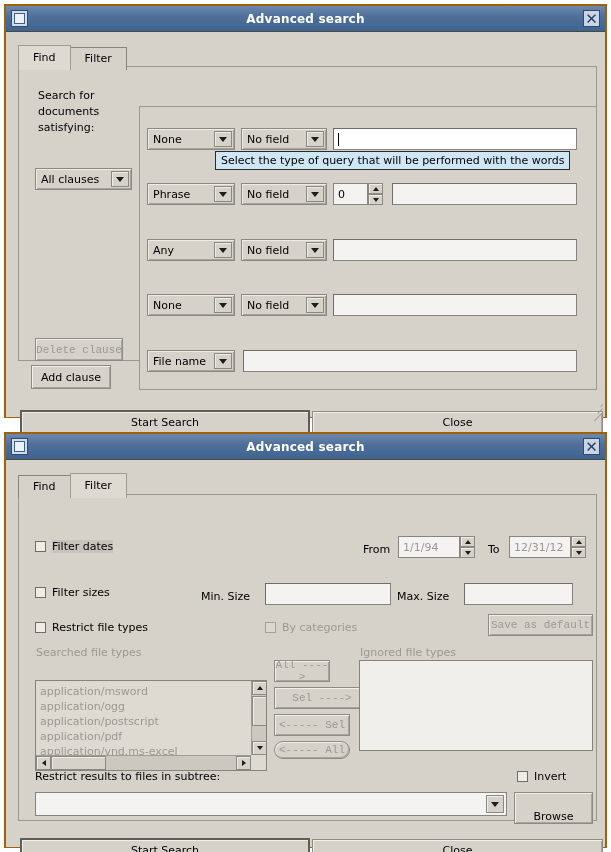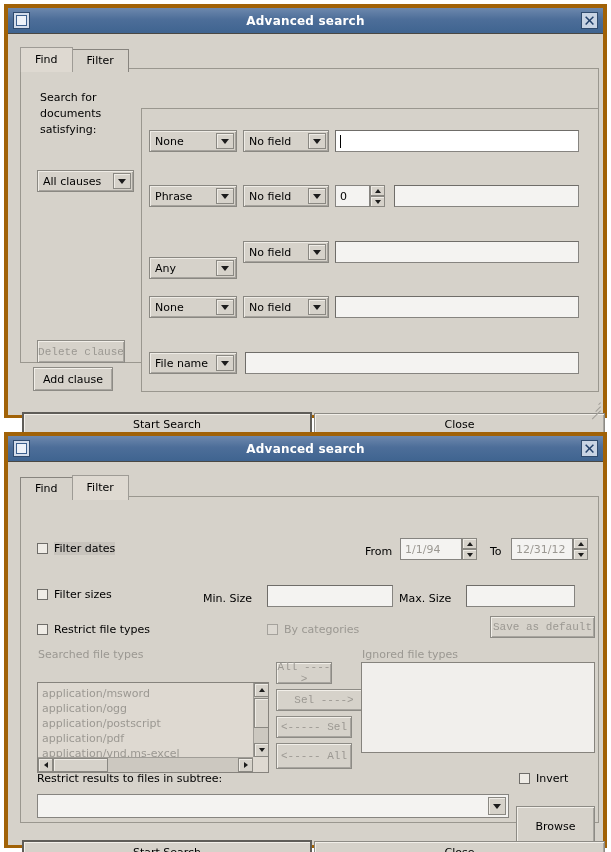--- a/index.html
+++ b/index.html
@@ -14,21 +14,21 @@
     font-size: 11px;
     color: #000000;
     overflow: hidden;
   }
 
   
   .window {
     position: absolute;
     left: 4px;
     background: #1d4ed8;
-    border: 4px solid #a16207;
+    border: 2px solid #a16207;
     box-sizing: border-box;
   }
   #window-find  { top: 4px;  width: 603px; height: 414px; }
   #window-filter{ top: 432px; width: 603px; height: 416px; }
 
   .titlebar {
     height: 25px;
     background: linear-gradient(to bottom, #6d88ad 0%, #4d6e99 45%, #3f6490 100%);
     display: flex;
     align-items: center;
@@ -373,20 +373,23 @@
       <span>No field</span>
       <span class="arrowbox">
           <i class="tri-down"></i>
         </span>
     </div>
     <div class="textfield focused" style="position:absolute; left:327px; top:96px; width:244px;">
       <span class="caret"></span>
       <span></span>
     </div>
 
+    <div class="tooltip" style="left:209px; top:119px;">
+      <span>Select the type of query that will be performed with the words</span>
+    </div>
 
     <div class="combo" style="position:absolute; left:141px; top:151px; width:88px;">
       <span>Phrase</span>
       <span class="arrowbox">
           <i class="tri-down"></i>
         </span>
     </div>
     <div class="combo" style="position:absolute; left:235px; top:151px; width:86px;">
       <span>No field</span>
       <span class="arrowbox">
@@ -403,21 +406,21 @@
           </div>
         <div class="spin-btn">
             <i class="tri-down-s"></i>
           </div>
       </div>
     </div>
     <div class="textfield" style="position:absolute; left:386px; top:151px; width:185px;">
       <span></span>
     </div>
 
-    <div class="combo" style="position:absolute; left:141px; top:207px; width:88px;margin-top:16px;">
+    <div class="combo" style="position:absolute; left:141px; top:207px; width:88px;">
       <span>Any</span>
       <span class="arrowbox">
           <i class="tri-down"></i>
         </span>
     </div>
     <div class="combo" style="position:absolute; left:235px; top:207px; width:86px;">
       <span>No field</span>
       <span class="arrowbox">
           <i class="tri-down"></i>
         </span>
@@ -597,21 +600,21 @@
 
     <div class="btn disabled" style="position:absolute; left:268px; top:200px; width:56px; height:22px;">
       <span>All ----&gt;</span>
     </div>
     <div class="btn disabled" style="position:absolute; left:268px; top:227px; width:96px; height:22px;">
       <span>Sel ----&gt;</span>
     </div>
     <div class="btn disabled" style="position:absolute; left:268px; top:254px; width:76px; height:22px;">
       <span>&lt;----- Sel</span>
     </div>
-    <div class="btn disabled" style="position:absolute; left:268px; top:281px; width:76px; height:26px;">
+    <div class="btn disabled" style="position:absolute; left:268px; top:281px; width:76px; height:18px;border-radius:11px;">
       <span>&lt;----- All</span>
     </div>
 
     <div class="label" style="position:absolute; left:354px; top:186px; color:#9b9892;">
       <span>Ignored file types</span>
     </div>
     <div class="listbox-white" style="position:absolute; left:353px; top:200px; width:234px; height:91px;"></div>
 
     <div class="label" style="position:absolute; left:29px; top:310px;">
       <span>Restrict results to files in subtree:</span>
@@ -620,21 +623,21 @@
       <span class="checkbox"></span>
       <span class="label">Invert</span>
     </div>
 
     <div class="combo" style="position:absolute; left:29px; top:332px; width:472px; height:24px; background:#f4f3f1; box-shadow:none; border:1px solid #868480;">
       <span></span>
       <span class="arrowbox" style="background:#d6d2ca;">
           <i class="tri-down"></i>
         </span>
     </div>
-    <div class="btn" style="position:absolute; left:508px; top:344px; width:79px; height:40px;">
+    <div class="btn" style="position:absolute; left:508px; top:332px; width:79px; height:32px;align-items:flex-end;">
       <span>Browse</span>
     </div>
 
     <div class="btn default" style="position:absolute; left:14px; top:378px; width:290px; height:25px;">
       <span>Start Search</span>
     </div>
     <div class="btn" style="position:absolute; left:306px; top:379px; width:291px; height:23px;">
       <span>Close</span>
     </div>
   </div>

